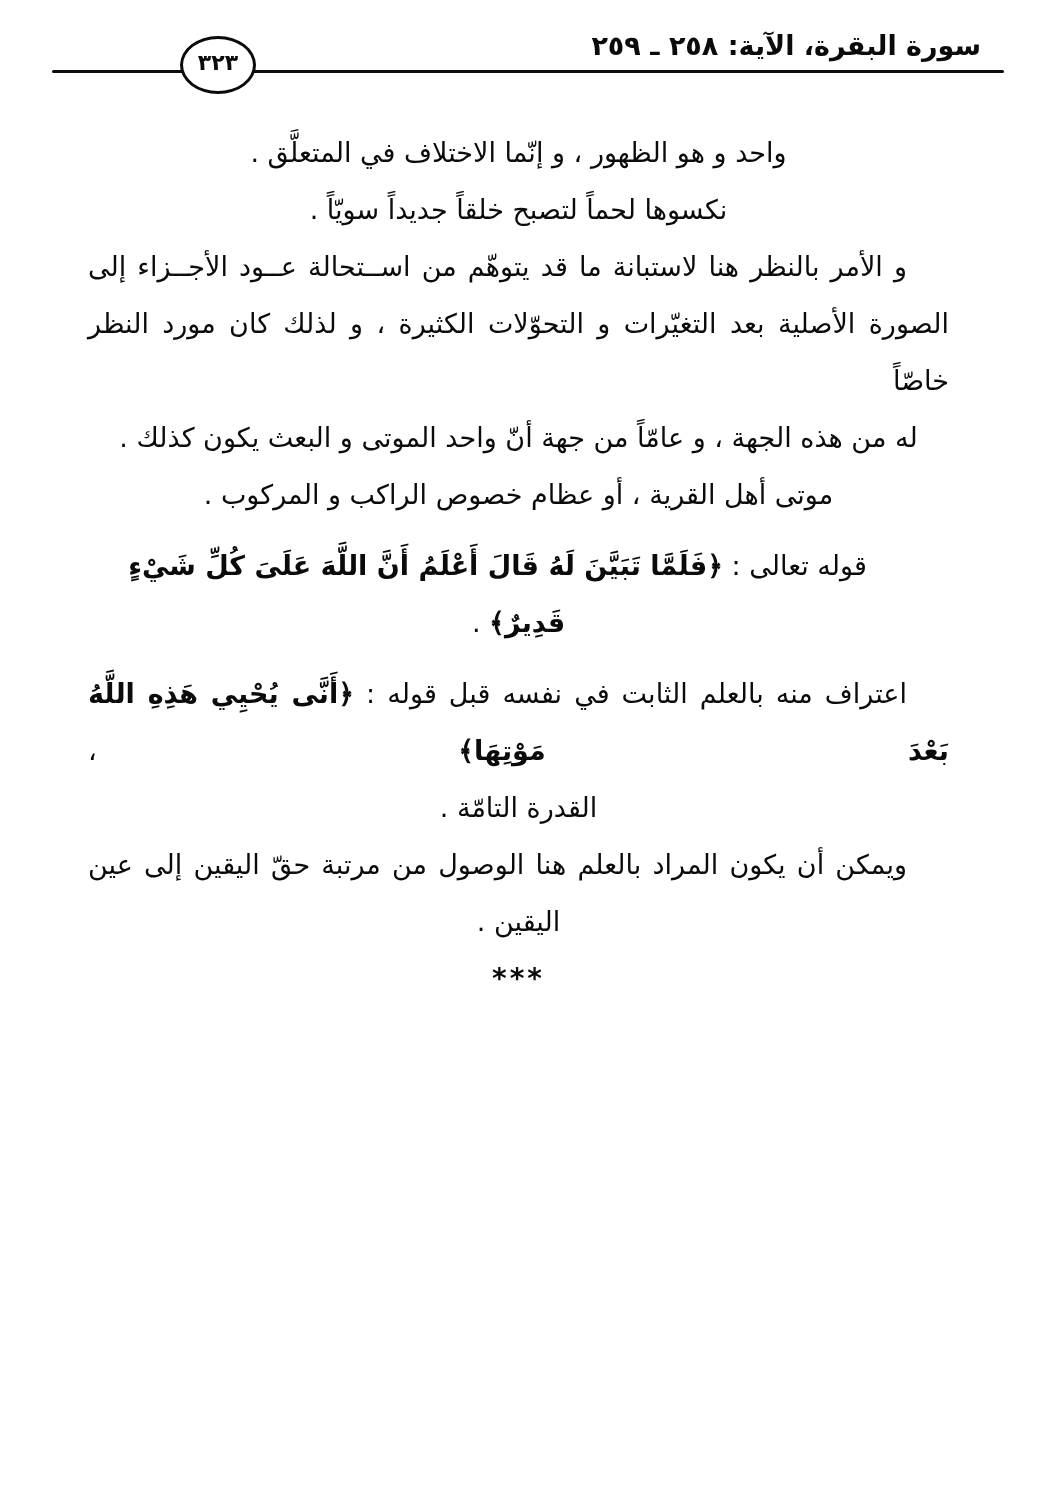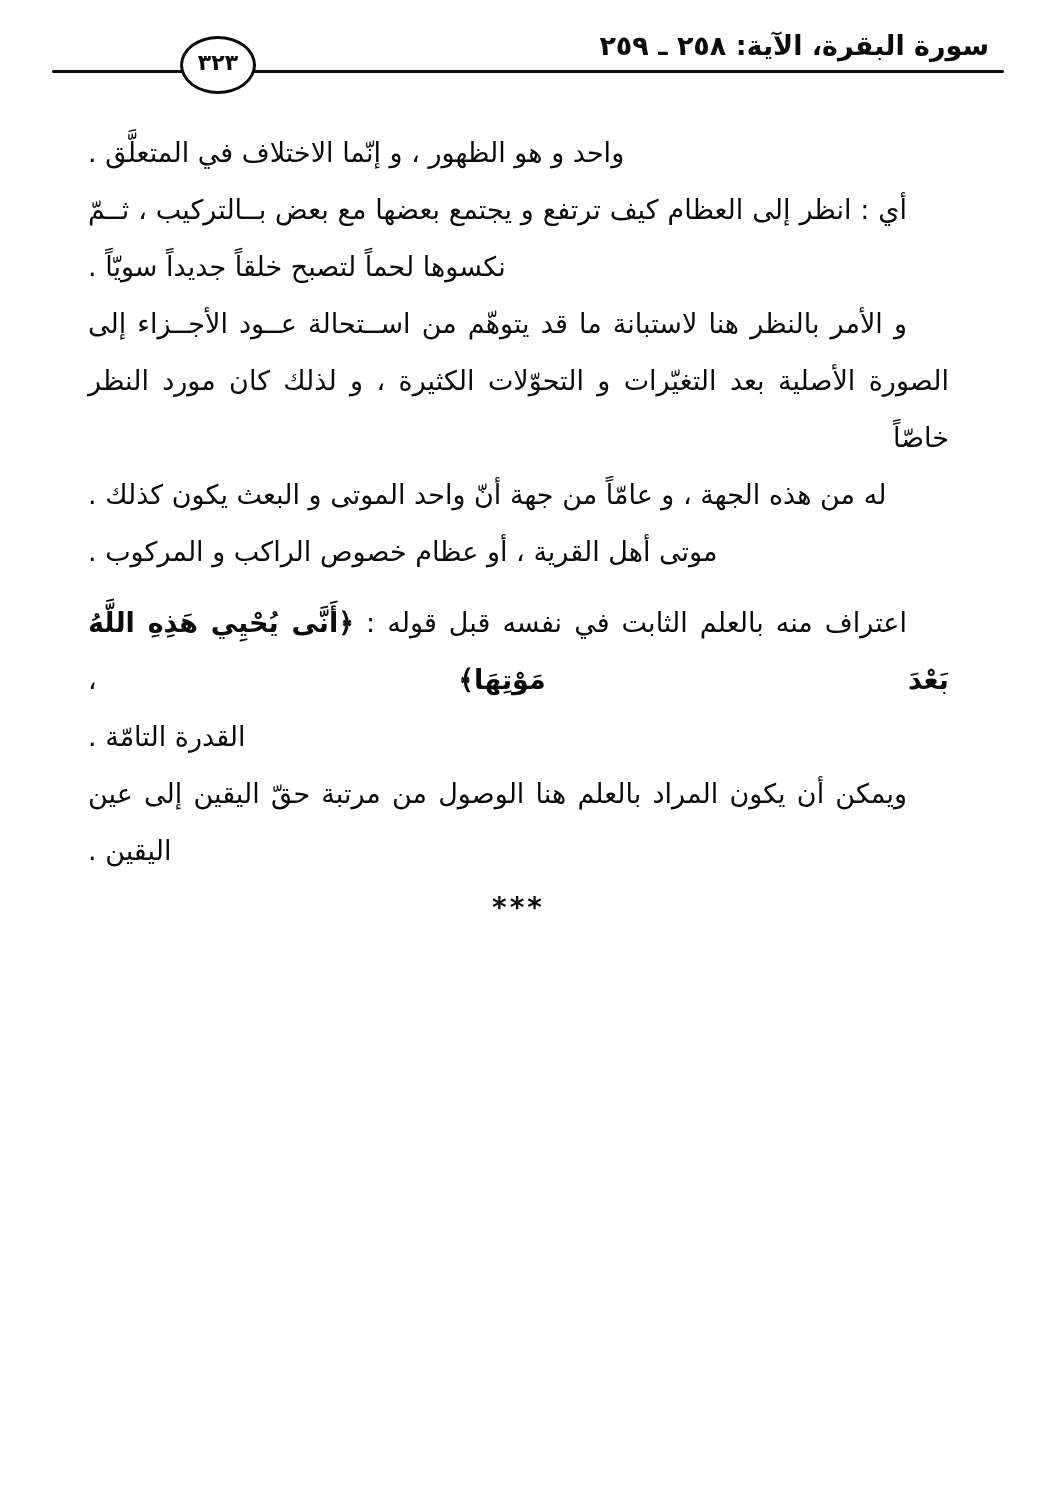--- a/index.html
+++ b/index.html
@@ -26,21 +26,21 @@
     position: absolute;
     left: 52px;
     right: 55px;
     top: 70px;
     height: 3px;
     background: #0b0b0b;
     border-radius: 2px;
   }
   .header-title {
     position: absolute;
-    right: 70px;
+    right: 78px;
     top: 30px;
     font-size: 27px;
     font-weight: bold;
     white-space: nowrap;
     letter-spacing: 0;
   }
   .page-number-badge {
     position: absolute;
     left: 180px;
     top: 36px;
@@ -60,21 +60,21 @@
     line-height: 1;
     padding-bottom: 4px;
   }
   
   .body-text {
     padding: 28px 110px 0 88px;
     font-size: 27px;
   }
   .line {
     line-height: 57px;
-    text-align: left;
+    text-align: center;
     white-space: normal;
   }
   .line.just {
     text-align: justify;
     text-align-last: justify;
     text-justify: inter-word;
   }
   .line.ind {
     text-indent: 42px;
   }
@@ -102,26 +102,26 @@
     <div class="header-rule"></div>
     <div class="header-title">سورة البقرة، الآية: ٢٥٨ ـ ٢٥٩</div>
     <div class="page-number-badge">
       <span>٣٢٣</span>
     </div>
   </header>
 
   <main class="body-text">
     <div>
         <div class="line"><span>واحد و هو الظهور ، و إنّما الاختلاف في المتعلَّق .</span></div>
-        <div class="line just ind"><span>أي : انظر إلى العظام كيف ترتفع و يجتمع بعضها مع بعض بــالتركيب ، ثــمّ</span></div>
         <div class="line"><span>نكسوها لحماً لتصبح خلقاً جديداً سويّاً .</span></div>
         <div class="line just ind"><span>و الأمر بالنظر هنا لاستبانة ما قد يتوهّم من اســتحالة عــود الأجــزاء إلى</span></div>
         <div class="line just"><span>الصورة الأصلية بعد التغيّرات و التحوّلات الكثيرة ، و لذلك كان مورد النظر خاصّاً</span></div>
         <div class="line"><span>له من هذه الجهة ، و عامّاً من جهة أنّ واحد الموتى و البعث يكون كذلك .</span></div>
         <div class="line"><span>موتى أهل القرية ، أو عظام خصوص الراكب و المركوب .</span></div>
+        <div class="line ind gap"><span>قوله تعالى : </span><span class="quran">﴿فَلَمَّا تَبَيَّنَ لَهُ قَالَ أَعْلَمُ أَنَّ اللَّهَ عَلَىَ كُلِّ شَيْءٍ قَدِيرٌ﴾</span><span> .</span></div>
         <div class="line just ind gap"><span>اعتراف منه بالعلم الثابت في نفسه قبل قوله : </span><span class="quran">﴿أَنَّى يُحْيِي هَذِهِ اللَّهُ بَعْدَ مَوْتِهَا﴾</span><span> ،</span></div>
         <div class="line"><span>القدرة التامّة .</span></div>
         <div class="line just ind"><span>ويمكن أن يكون المراد بالعلم هنا الوصول من مرتبة حقّ اليقين إلى عين</span></div>
         <div class="line"><span>اليقين .</span></div>
       </div>
     <div class="separator">***</div>
   </main>
 
 </div>
 

